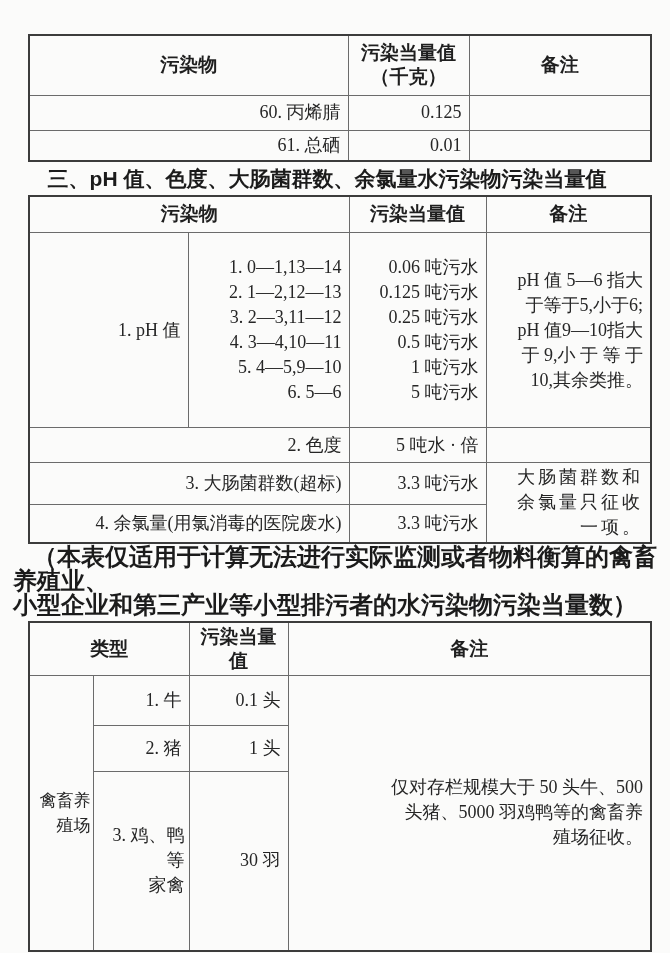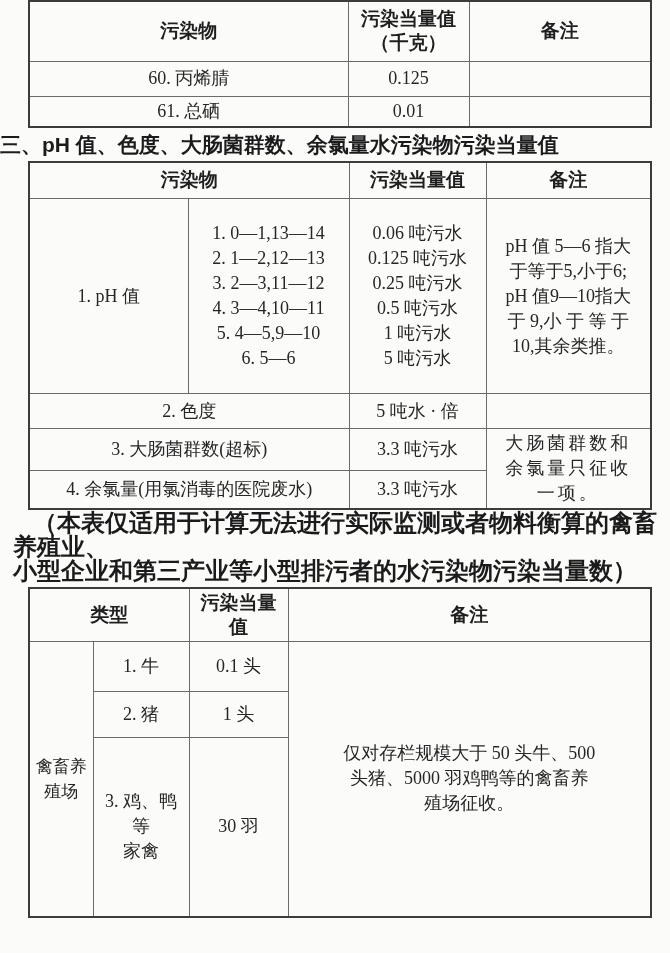--- a/index.html
+++ b/index.html
@@ -3,37 +3,37 @@
 <meta charset="utf-8">
 <style>
   html,body { margin:0; padding:0; }
   body {
     width:670px; height:953px;
     background:#fbfbfa;
     color:#262626;
     font-family:"Liberation Serif","DejaVu Serif",serif;
     overflow:hidden;
   }
-  .page { box-sizing:border-box; width:670px; height:953px; }
+  .page { box-sizing:border-box; width:670px; height:953px; padding-top:34px; }
 
   table.t {
     border-collapse:collapse;
     table-layout:fixed;
     margin-left:28px;
     width:622px;
     border:2px solid #3c3c3c;
   }
   table.t td {
     border:1px solid #6b6b6b;
     padding:2px 7px;
     font-size:18px;
     line-height:25px;
     vertical-align:middle;
     overflow:hidden;
-    text-align:center;
+    text-align:right;
   }
   tr.hdr td {
     font-family:"Liberation Sans","DejaVu Sans",sans-serif;
     font-weight:bold;
     font-size:19px;
     line-height:24px;
     text-align:center;
     vertical-align:middle;
     padding:2px 3px;
     color:#1f1f1f;
@@ -50,20 +50,21 @@
   .t3 tr:nth-child(1){height:39px;} .t3 tr:nth-child(2){height:50px;}
   .t3 tr:nth-child(3){height:46px;} .t3 tr:nth-child(4){height:179px;}
 
   .t3 td.cat { padding:2px 2px; font-size:17px; }
 
   .section-title {
     font-family:"Liberation Sans","DejaVu Sans",sans-serif;
     font-weight:bold;
     font-size:21px;
     line-height:26px;
+    text-align:center;
     color:#1b1b1b;
     margin:4px 16px 3px 0;
   }
   .note {
     font-family:"Liberation Sans","DejaVu Sans",sans-serif;
     font-weight:bold;
     font-size:24px;
     line-height:24px;
     color:#1b1b1b;
     margin:1px 10px 4px 13px;

